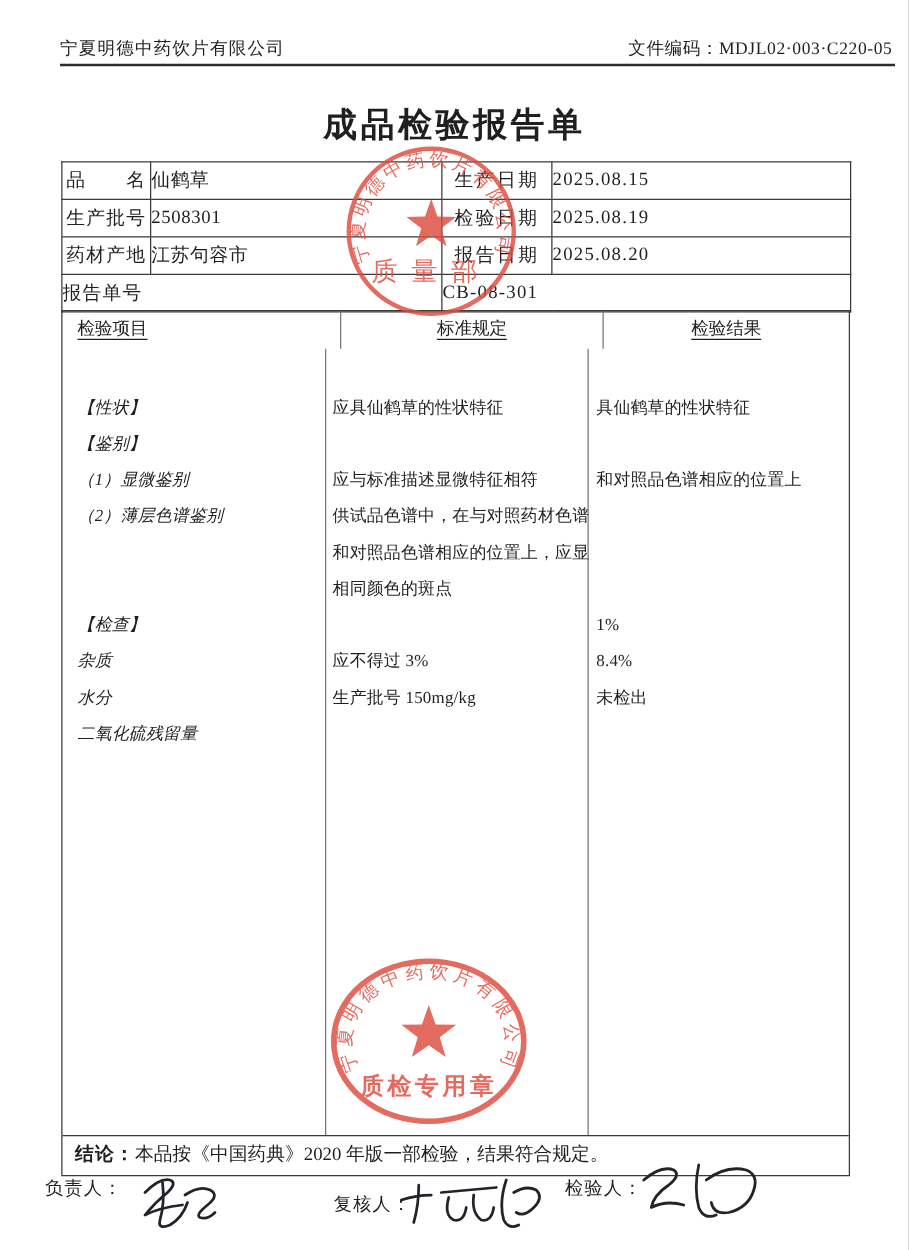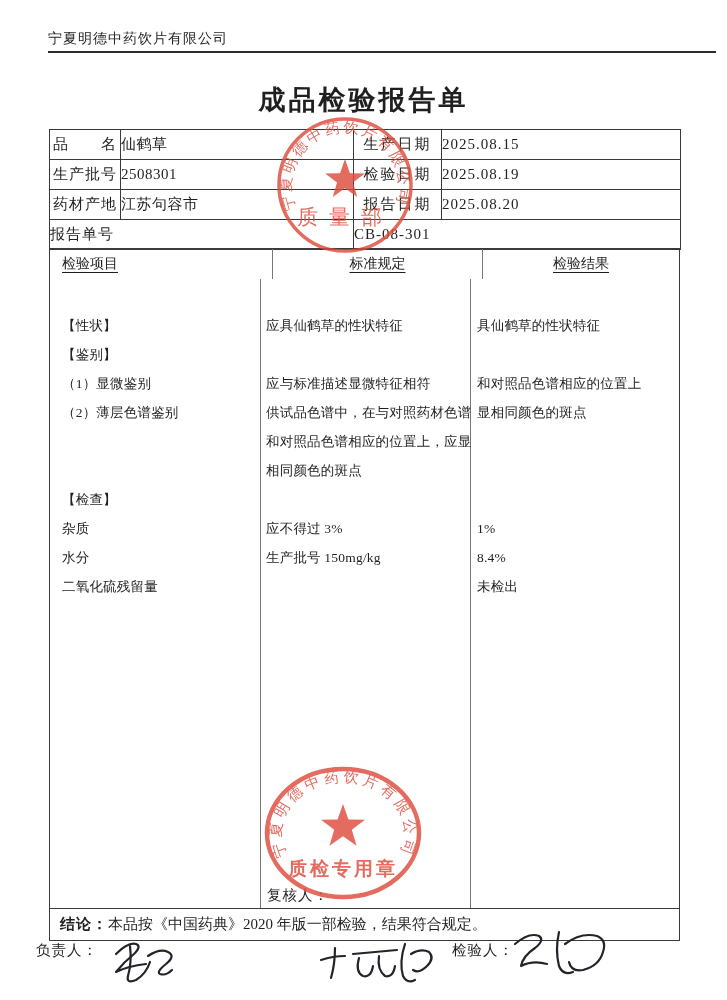--- a/index.html
+++ b/index.html
@@ -31,41 +31,44 @@
   .mt-header{display:flex;height:30px;flex:0 0 30px;font-family:Liberation Serif, serif;}
   .mt-body{display:flex;flex:1 1 auto;}
   .mt-c1{width:210px;flex:0 0 210px;border-right:1px solid #777;}
   .mt-c2{width:209px;flex:0 0 209px;border-right:1px solid #777;}
   .mt-c3{flex:1 1 auto;}
   .mt-header .hcell{font-size:14px;line-height:30px;text-decoration:underline;text-underline-offset:4px;}
   .mt-header .h1{padding-left:12px;}
   .mt-header .h2,.mt-header .h3{text-align:center;}
   .mt-body .bcol{padding-top:32px;}
   .bline{height:29px;line-height:29px;font-size:13.5px;white-space:nowrap;letter-spacing:.2px;}
-  .mt-c1 .bline{padding-left:12px;}
+  .mt-c1 .bline{padding-left:12px;font-style:italic;}
   .mt-c2 .bline{padding-left:5px;}
   .mt-c3 .bline{padding-left:6px;}
   .mt-conclusion{flex:0 0 31px;height:31px;border-top:1px solid #3a3a3a;
     line-height:31px;font-size:15px;padding-left:10px;white-space:nowrap;}
   .mt-conclusion .clabel{font-weight:bold;letter-spacing:1px;}
   
   .sig-label{position:absolute;font-size:14.5px;letter-spacing:1px;}
-  .sig1{left:36px;top:941px;} .sig2{left:267px;top:886px;} .sig3{left:452px;top:941px;}
+  .sig1{left:36px;top:941px;} .sig2{left:267px;top:954px;} .sig3{left:452px;top:941px;}
   .sigsvg{position:absolute;}
   .sigsvg path{fill:none;stroke:#22242a;stroke-width:2.2;stroke-linecap:round;stroke-linejoin:round;}
   
   .stamp{position:absolute;opacity:.82;pointer-events:none;z-index:6;}
   .stamp text{font-family:"Liberation Sans","DejaVu Sans",sans-serif;}
 </style>
 </head>
 <body>
 
 <div class="page">
 
   <div class="hdr-company">宁夏明德中药饮片有限公司</div>
+  <div class="hdr-code">
+    <span>文件编码：</span><span>MDJL02·003·C220-05</span>
+  </div>
   <div class="hdr-rule"></div>
 
   <div class="title">成品检验报告单</div>
 
   <table class="info">
     <colgroup>
         <col style="width:71px">
         <col style="width:233px">
         <col style="width:88px">
         <col style="width:239px">
@@ -123,21 +126,20 @@
           <div class="bline">和对照品色谱相应的位置上，应显</div>
           <div class="bline">相同颜色的斑点</div>
           <div class="bline"></div>
           <div class="bline">应不得过 3%</div>
           <div class="bline">生产批号 150mg/kg</div>
         </div>
       <div class="bcol mt-c3">
           <div class="bline">具仙鹤草的性状特征</div>
           <div class="bline"></div>
           <div class="bline">和对照品色谱相应的位置上</div>
-          <div class="bline">显相同颜色的斑点</div>
           <div class="bline"></div>
           <div class="bline"></div>
           <div class="bline"></div>
           <div class="bline">1%</div>
           <div class="bline">8.4%</div>
           <div class="bline">未检出</div>
         </div>
     </div>
     <div class="mt-conclusion">
       <span class="clabel">结论：</span><span>本品按《中国药典》2020 年版一部检验，结果符合规定。</span>

